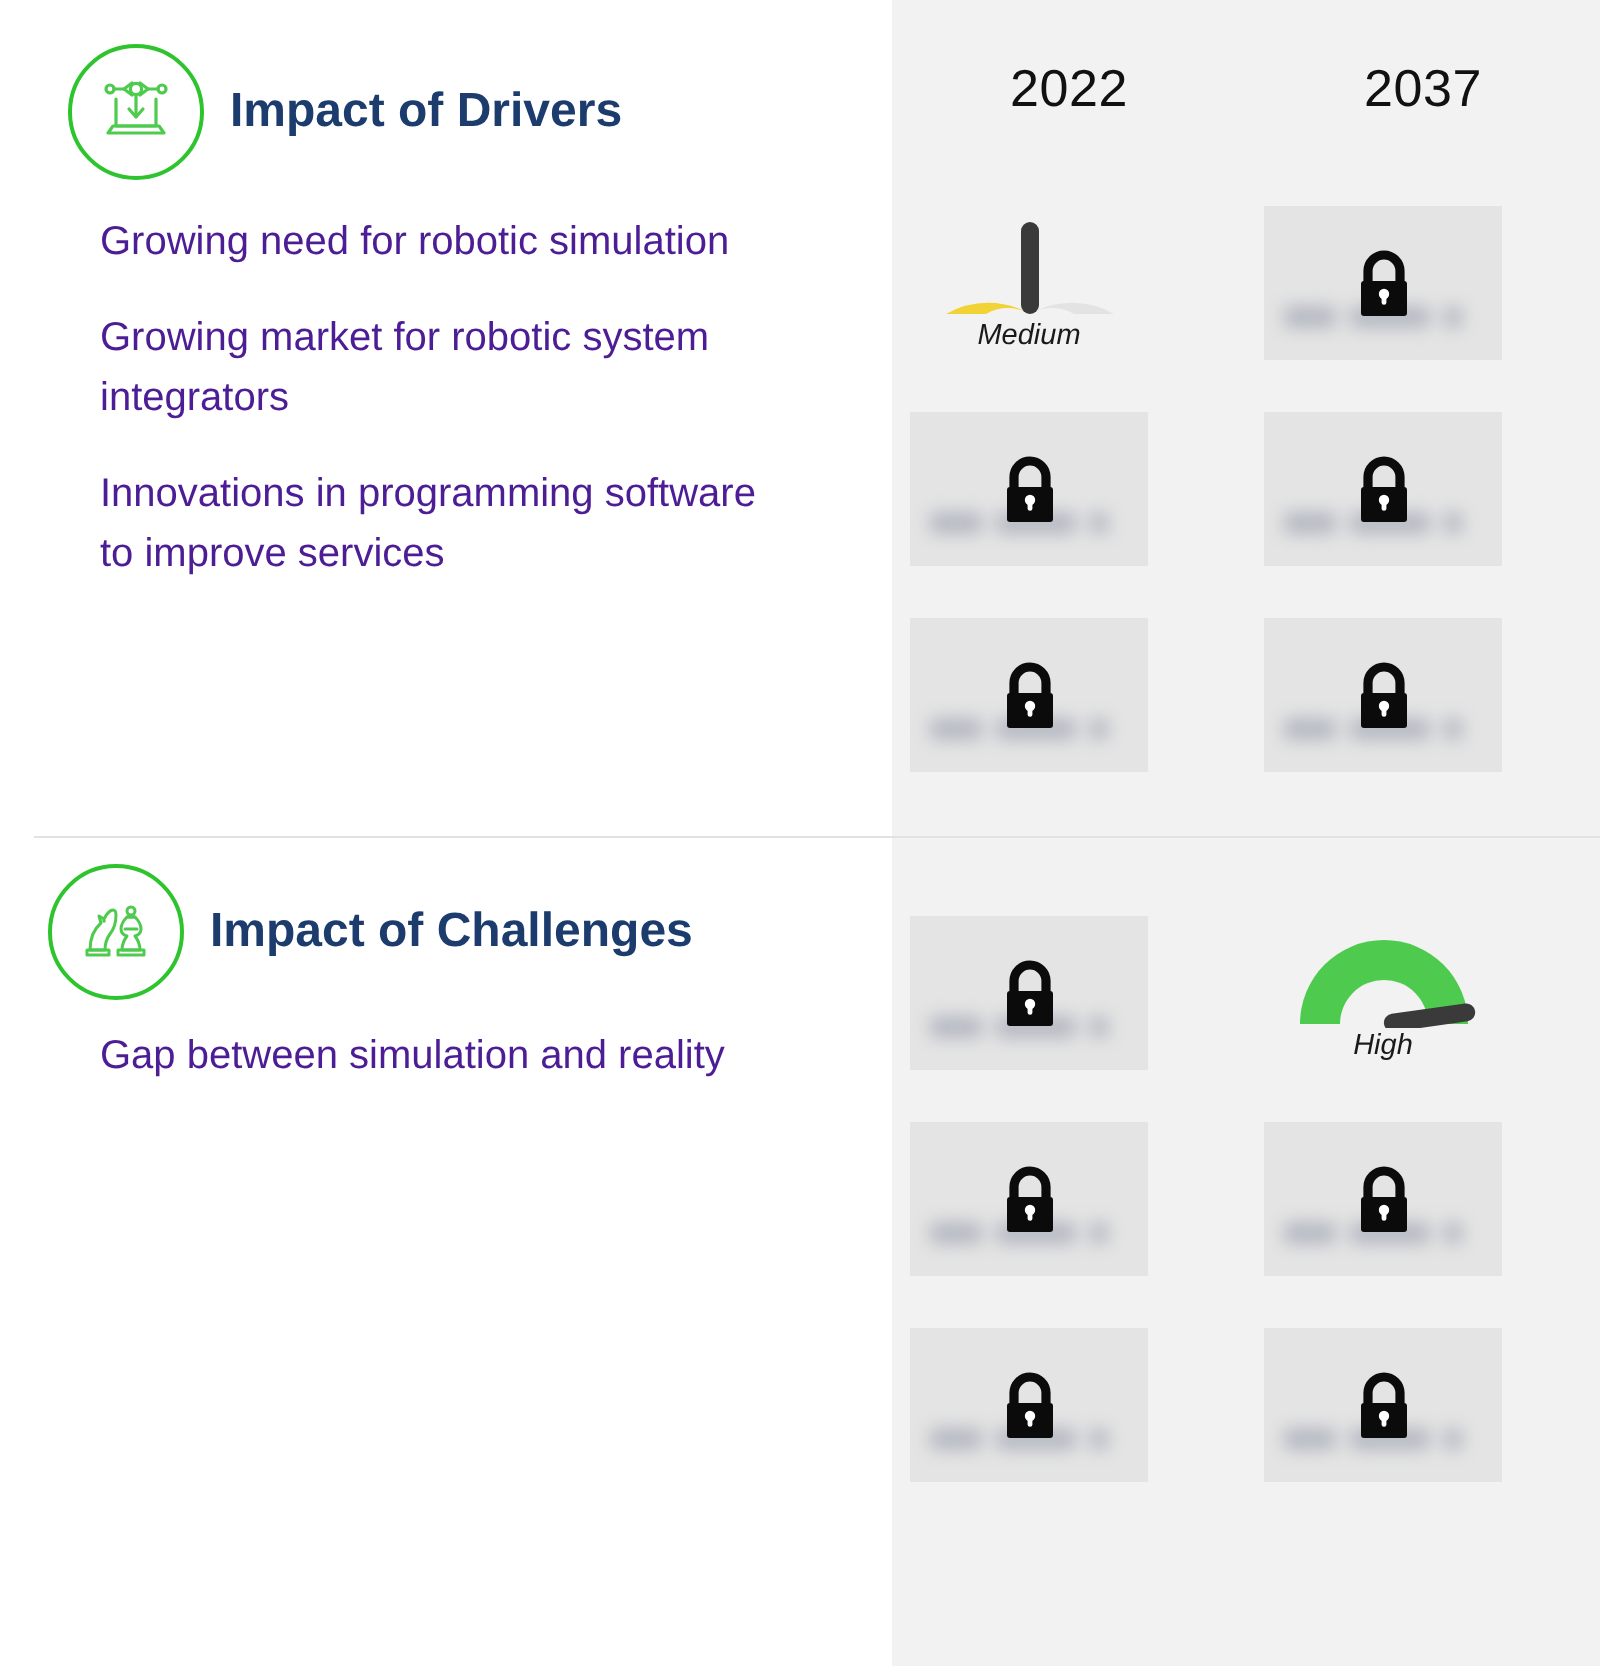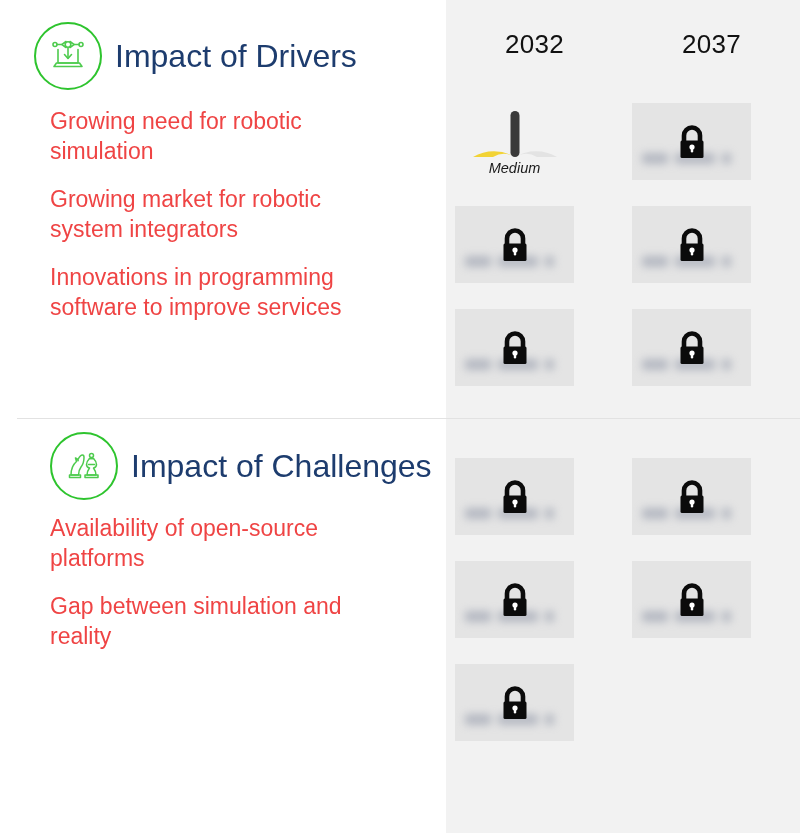--- a/index.html
+++ b/index.html
@@ -88,57 +88,57 @@
   }
 
   
   .section-head {
     position: absolute;
     display: flex;
     align-items: center;
     gap: 13px;
   }
   .section-drivers .section-head    { left: 34px; top: 22px; }
-  .section-challenges .section-head { left: 50px; top: 13px; }
+  .section-challenges .section-head { left: 24px; top: 13px; }
 
   .head-icon-ring {
     width: 68px;
     height: 68px;
     border-radius: 50%;
     border: 2.5px solid #2ec42e;
     box-sizing: border-box;
     display: flex;
     align-items: center;
     justify-content: center;
     flex: 0 0 auto;
     background: #ffffff;
   }
   .head-icon-ring svg { display: block; }
 
   .section-title {
-    font-size: 32px;
-    font-weight: 400;
+    font-size: 24px;
+    font-weight: 700;
     color: #1d3c6e;
     white-space: nowrap;
     line-height: 1;
   }
 
   
   .factor-list {
     position: absolute;
     left: 50px;
     width: 372px;
   }
   .section-drivers .factor-list    { top: 106px; }
   .section-challenges .factor-list { top: 94px; }
 
   .factor-item {
-    font-size: 23px;
+    font-size: 20px;
     font-weight: 400;
-    color: #ef4444;
+    color: #4c1d95;
     line-height: 30px;
     margin-bottom: 18px;
     max-width: 340px;
   }
   .factor-item:last-child { margin-bottom: 0; }
 
   
   .metric-grid {
     position: absolute;
     left: 0;
@@ -220,21 +220,21 @@
   }
 </style>
 </head>
 <body>
 
 <div class="board">
 
   <div class="metrics-panel-bg"></div>
 
   <div class="year-headers">
-    <div class="year-header">2032</div>
+    <div class="year-header">2022</div>
     <div class="year-header">2037</div>
   </div>
 
   <div class="section-divider"></div>
 
   <div class="section section-drivers">
 
     <div class="section-left">
 
       <div class="section-head">
@@ -392,21 +392,20 @@
             <path d="M26.5 13.5 H30.5"></path>
             <circle cx="28.5" cy="10.5" r="2"></circle>
             <path d="M22 30 H35 V32.5 H22 Z"></path>
             <path d="M25.5 19.5 H31.5"></path>
           </svg>
         </span>
         <span class="section-title">Impact of Challenges</span>
       </div>
 
       <div class="factor-list">
-        <div class="factor-item">Availability of open-source platforms</div>
         <div class="factor-item">Gap between simulation and reality</div>
       </div>
 
     </div>
 
     <div class="section-right">
       <div class="metric-grid">
 
         <div class="metric-cell">
           <div class="locked-cell">
@@ -419,20 +418,33 @@
               <svg width="34" height="40" viewBox="0 0 34 40">
                 <path d="M9 19 V13.5 a8 8 0 0 1 16 0 V19" fill="none" stroke="#0b0b0b" stroke-width="4.6"></path>
                 <rect x="5.5" y="18.5" width="23" height="17.5" rx="1.5" fill="#0b0b0b"></rect>
                 <circle cx="17" cy="25" r="2.6" fill="#ffffff"></circle>
                 <rect x="15.8" y="25" width="2.4" height="5.4" rx="1.2" fill="#ffffff"></rect>
               </svg>
             </span>
           </div>
         </div>
 
+        <div class="metric-cell">
+          <div class="gauge">
+            <svg width="104" height="56" viewBox="0 0 104 56">
+
+              <path d="M10 54 A 42 42 0 0 1 94 54 L 74 54 A 22 22 0 0 0 30 54 Z" fill="#4ecb4e"></path>
+
+              <g transform="rotate(82 52 54)">
+                <rect x="47.5" y="8" width="9" height="46" rx="4.5" fill="#3a3a3a"></rect>
+              </g>
+            </svg>
+            <span class="gauge-label">High</span>
+          </div>
+        </div>
 
         <div class="metric-cell">
           <div class="locked-cell">
             <div class="locked-blur">
               <i class="blur-a"></i>
                 <i class="blur-b"></i>
                 <i class="blur-c"></i>
             </div>
             <span class="locked-lock">
               <svg width="34" height="40" viewBox="0 0 34 40">

